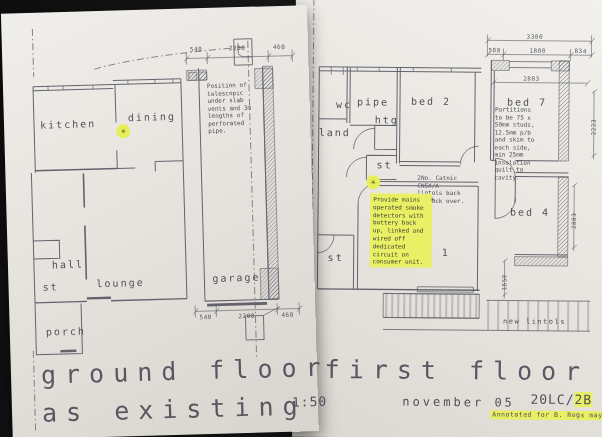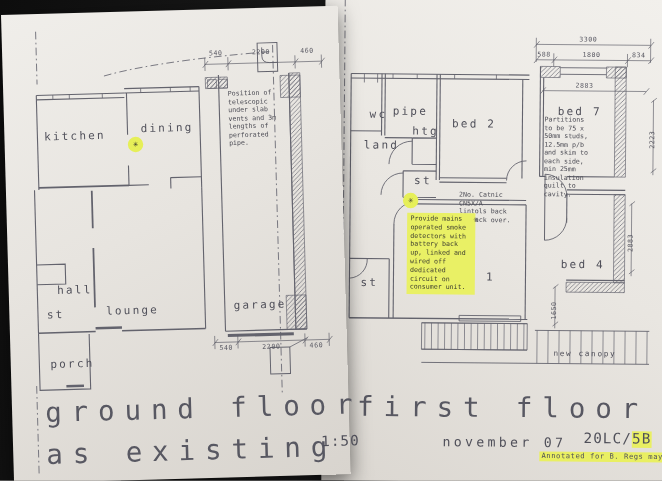--- a/index.html
+++ b/index.html
@@ -239,43 +239,43 @@
         <path d="M280 186 V252"></path>
         <path d="M278 188 L283 184 M278 250 L283 246"></path>
         <path d="M211 262 V300"></path>
         <path d="M209 264 L214 260 M209 298 L214 294"></path>
       </g>
     </g>
   </svg>
 
   <div class="lbl" style="left:41px;top:103px">wc</div>
   <div class="lbl" style="left:62px;top:100px">pipe</div>
-  <div class="lbl" style="left:116px;top:111px">bed 2</div>
+  <div class="lbl" style="left:116px;top:99px">bed 2</div>
   <div class="lbl" style="left:212px;top:99px">bed 7</div>
-  <div class="lbl" style="left:36px;top:131px">land</div>
+  <div class="lbl" style="left:24px;top:131px">land</div>
   <div class="lbl" style="left:80px;top:118px">htg</div>
   <div class="lbl" style="left:82px;top:163px">st</div>
   <div class="lbl" style="left:116px;top:250px">bed 1</div>
-  <div class="lbl" style="left:216px;top:238px">bed 4</div>
+  <div class="lbl" style="left:216px;top:209px">bed 4</div>
   <div class="lbl" style="left:34px;top:256px">st</div>
-  <div class="lbl" style="left:210px;top:320px;font-size:7px;letter-spacing:1.5px">new canopy</div>
+  <div class="lbl" style="left:210px;top:320px;font-size:7px;letter-spacing:1.5px">new lintols</div>
 
   <div class="note" style="left:200px;top:107px;width:46px">Partitions to be 75 x 50mm studs, 12.5mm p/b and skim to each side, min 25mm insulation quilt to cavity.</div>
   <div class="note" style="left:123px;top:176px;width:50px">2No. Catnic CN5X/A lintols back to back over.</div>
   <div class="smoke-note" style="left:76px;top:196px;width:56px">Provide mains operated smoke detectors with battery back up, linked and wired off dedicated circuit on consumer unit.</div>
   <div class="star" style="left:136px;top:198px">✳</div>
 
   <div class="marker" style="left:72px;top:178px">✳</div>
 
   <div class="dim" style="left:231px;top:35px">3300</div>
   <div class="dim" style="left:193px;top:49px">588</div>
   <div class="dim" style="left:234px;top:49px">1800</div>
   <div class="dim" style="left:279px;top:49px">834</div>
   <div class="dim" style="left:228px;top:77px">2883</div>
   <div class="dim vert" style="left:296px;top:136px">2223</div>
   <div class="dim vert" style="left:277px;top:230px">2883</div>
   <div class="dim vert" style="left:208px;top:292px">1650</div>
 
   <div class="title" style="left:32px;top:360px">first floor</div>
-  <div class="subtxt" style="left:110px;top:398px;font-size:12px;letter-spacing:3px">november 07</div>
-  <div class="subtxt" style="left:238px;top:394px;font-size:13px;letter-spacing:1px"><span>20LC/</span><span class="hl">5B</span></div>
+  <div class="subtxt" style="left:110px;top:398px;font-size:12px;letter-spacing:3px">november 05</div>
+  <div class="subtxt" style="left:238px;top:394px;font-size:13px;letter-spacing:1px"><span>20LC/</span><span class="hl">2B</span></div>
   <div class="subtxt hl" style="left:198px;top:412px;font-size:6.5px;letter-spacing:.5px;padding:1px 2px">Annotated for B. Regs may 05</div>
 </div>
 
 </body></html>

